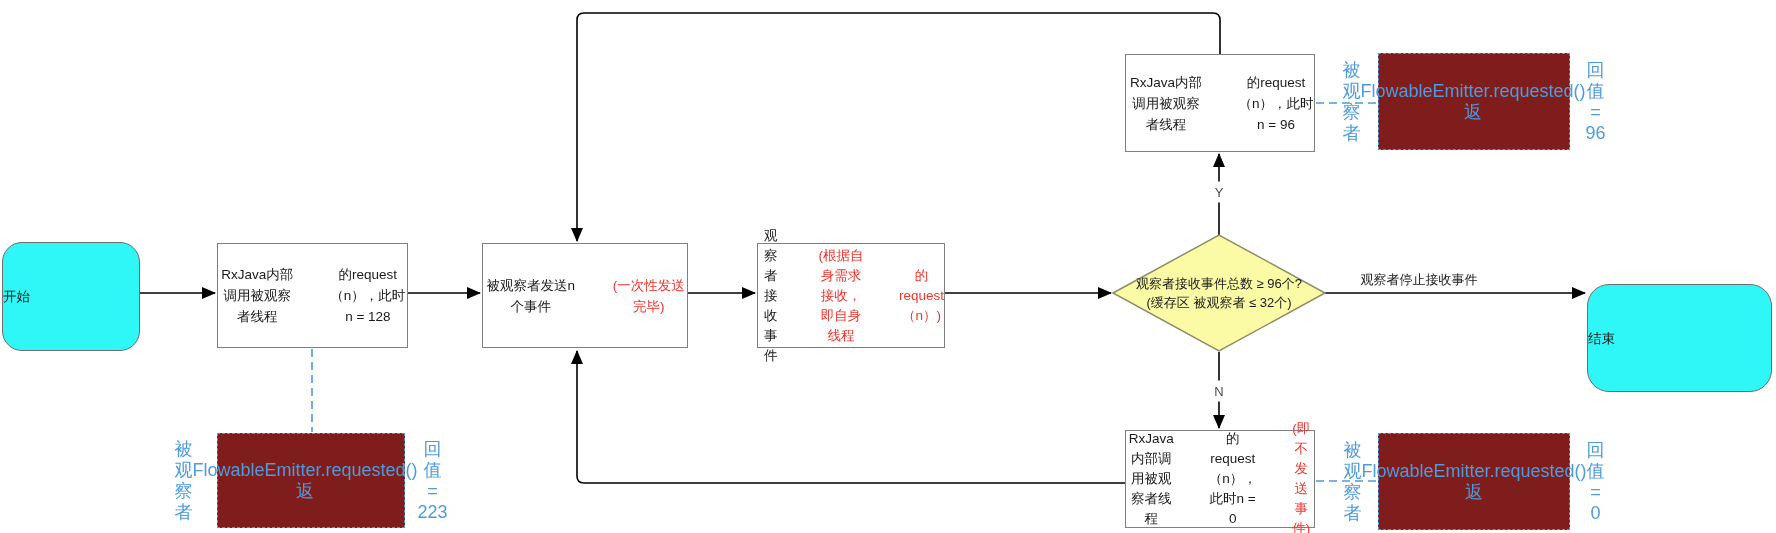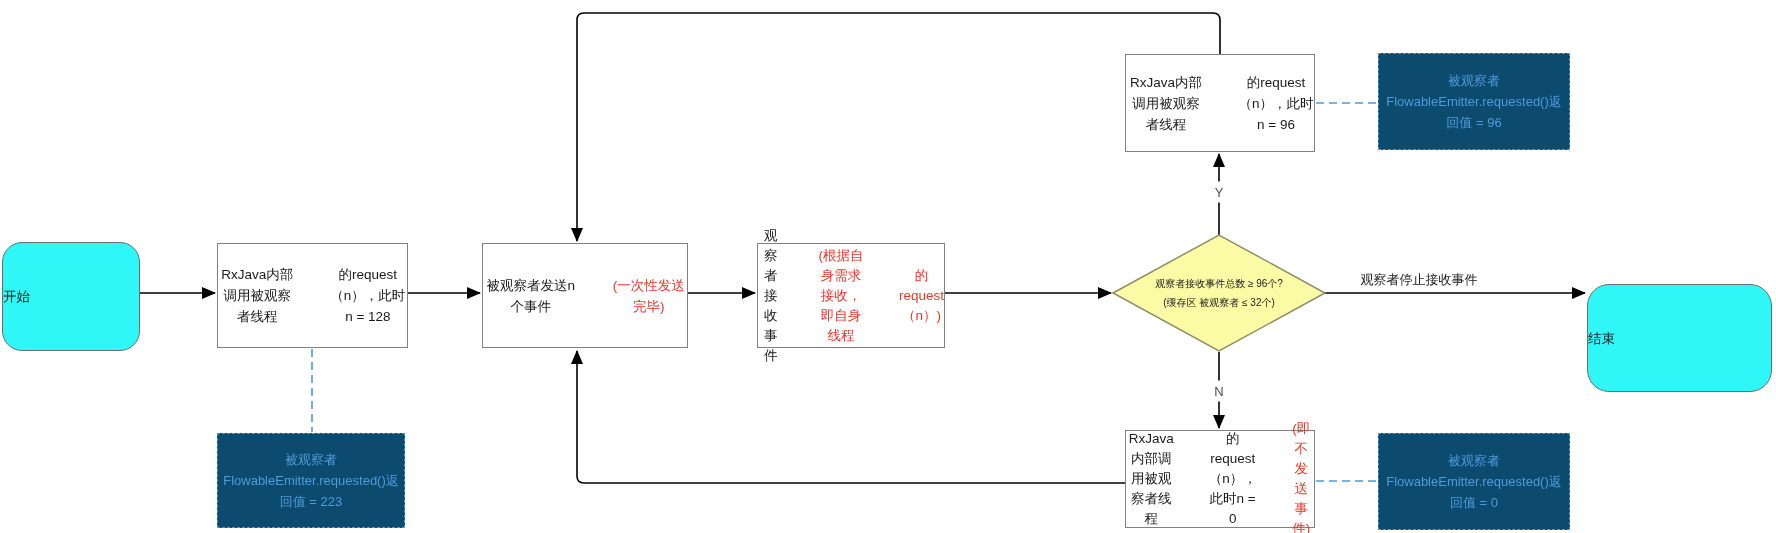--- a/index.html
+++ b/index.html
@@ -12,38 +12,38 @@
     position:absolute;box-sizing:border-box;background:#ffffff;
     border:1px solid var(--box-border,#808080);
     display:flex;flex-direction:row;align-items:center;justify-content:flex-start;
     text-align:center;font-size:13.5px;line-height:21px;color:#1a1a1a;gap:32px;
   }
   .terminal{
     background:var(--terminal-fill,#2ff7f7);
     border:1px solid #6e6e6e;border-radius:22px;
   }
   .annotation{
-    position:absolute;box-sizing:border-box;background:#0c4a6e;
+    position:absolute;box-sizing:border-box;background:#7f1d1d;
     border:1.6px dashed var(--annotation-blue,#4e9bdb);
-    display:flex;flex-direction:column;align-items:center;justify-content:center;
-    text-align:center;font-size:13px;line-height:21px;
+    display:flex;align-items:center;justify-content:center;
+    text-align:center;font-size:18px;line-height:21px;
     color:var(--annotation-blue,#4e9bdb);
   }
   .red{color:var(--red-text,#ec342b);}
   .edge-label{
     position:absolute;transform:translate(-50%,-50%);
     font-size:13px;color:#1a1a1a;text-align:center;white-space:nowrap;
   }
   .branch-label{
     position:absolute;transform:translate(-50%,-50%);
     font-size:13px;color:#4d4d4d;background:#ffffff;padding:3px 4px;
   }
   .diamond-text{
     position:absolute;transform:translate(-50%,-50%);
-    font-size:10px;line-height:19px;color:#1a1a1a;text-align:center;white-space:nowrap;
+    font-size:13px;line-height:19px;color:#1a1a1a;text-align:center;white-space:nowrap;
   }
   .line{fill:none;stroke:var(--line-black,#000);stroke-width:1.6;}
   .dashedline{fill:none;stroke:var(--annotation-blue,#4e9bdb);stroke-width:1.6;stroke-dasharray:8 5;}
 </style>
 </head>
 <body>
 
 <div id="canvas">
 
   <svg id="wires" viewBox="0 0 1776 533" xmlns="http://www.w3.org/2000/svg">

